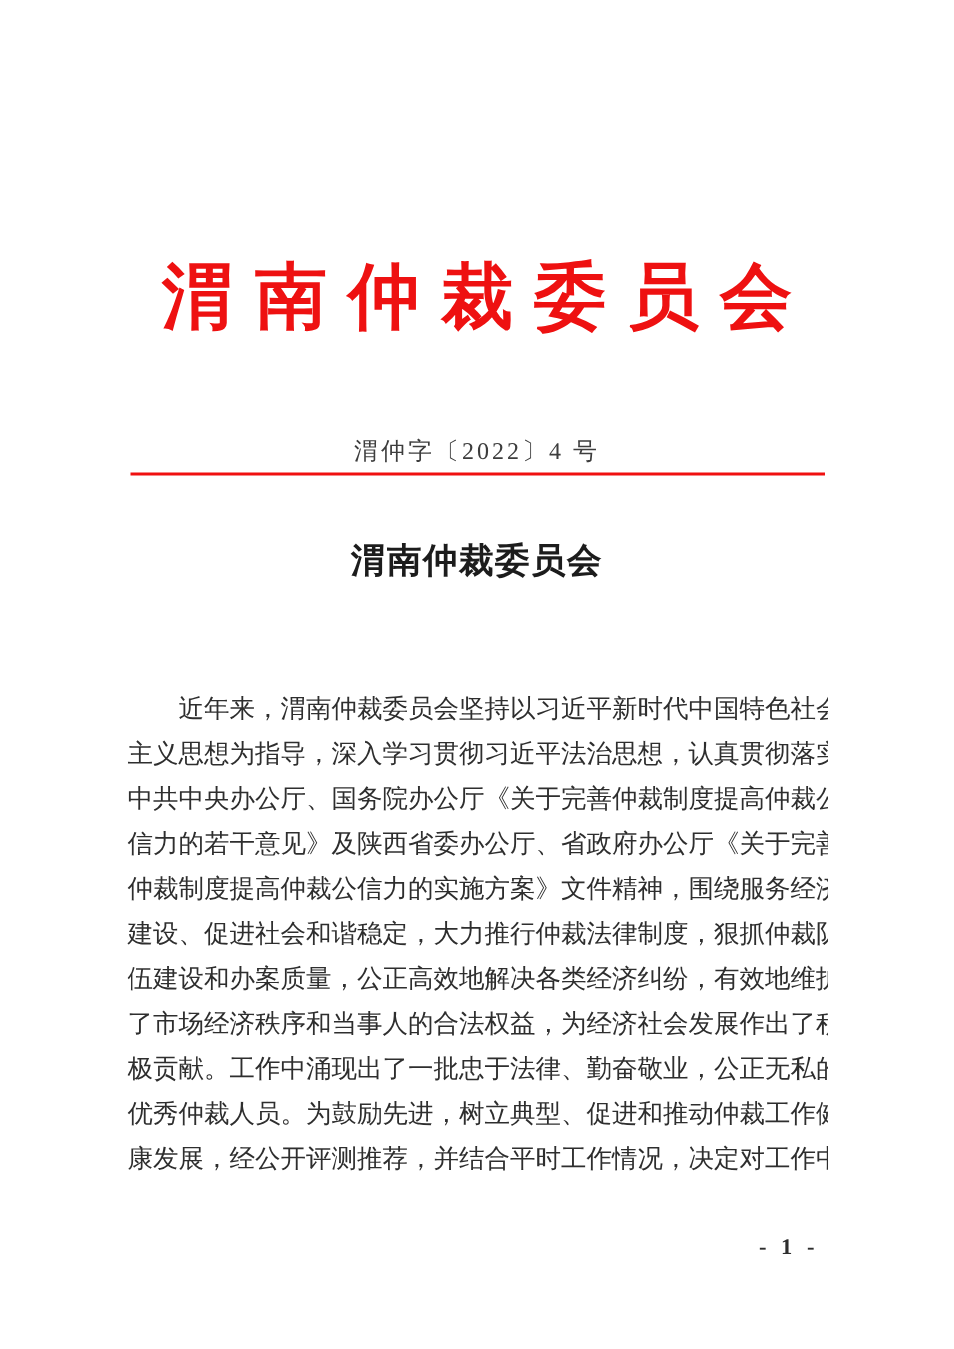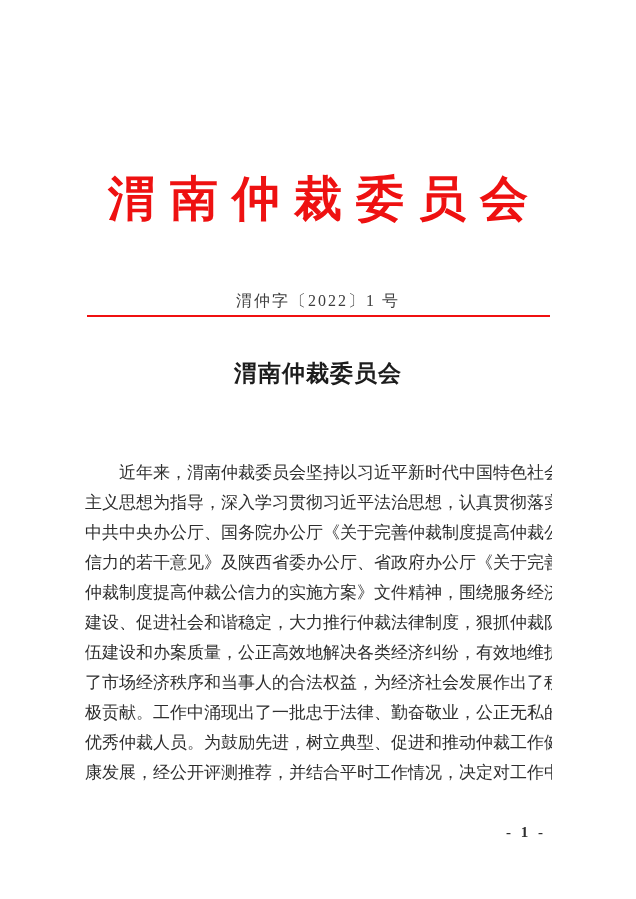--- a/index.html
+++ b/index.html
@@ -91,21 +91,21 @@
     letter-spacing: 3px;
   }
 </style>
 </head>
 <body>
 
 <div class="page">
 
   <div class="letterhead">渭南仲裁委员会</div>
 
-  <div class="doc-number">渭仲字〔2022〕1 号</div>
+  <div class="doc-number">渭仲字〔2022〕4 号</div>
 
   <div class="red-rule"></div>
 
   <div class="doc-title">
     <div class="t1">渭南仲裁委员会</div>
   </div>
 
   <div class="body-text">
     <div class="body-line indent">近年来，渭南仲裁委员会坚持以习近平新时代中国特色社会</div>
     <div class="body-line">主义思想为指导，深入学习贯彻习近平法治思想，认真贯彻落实</div>

